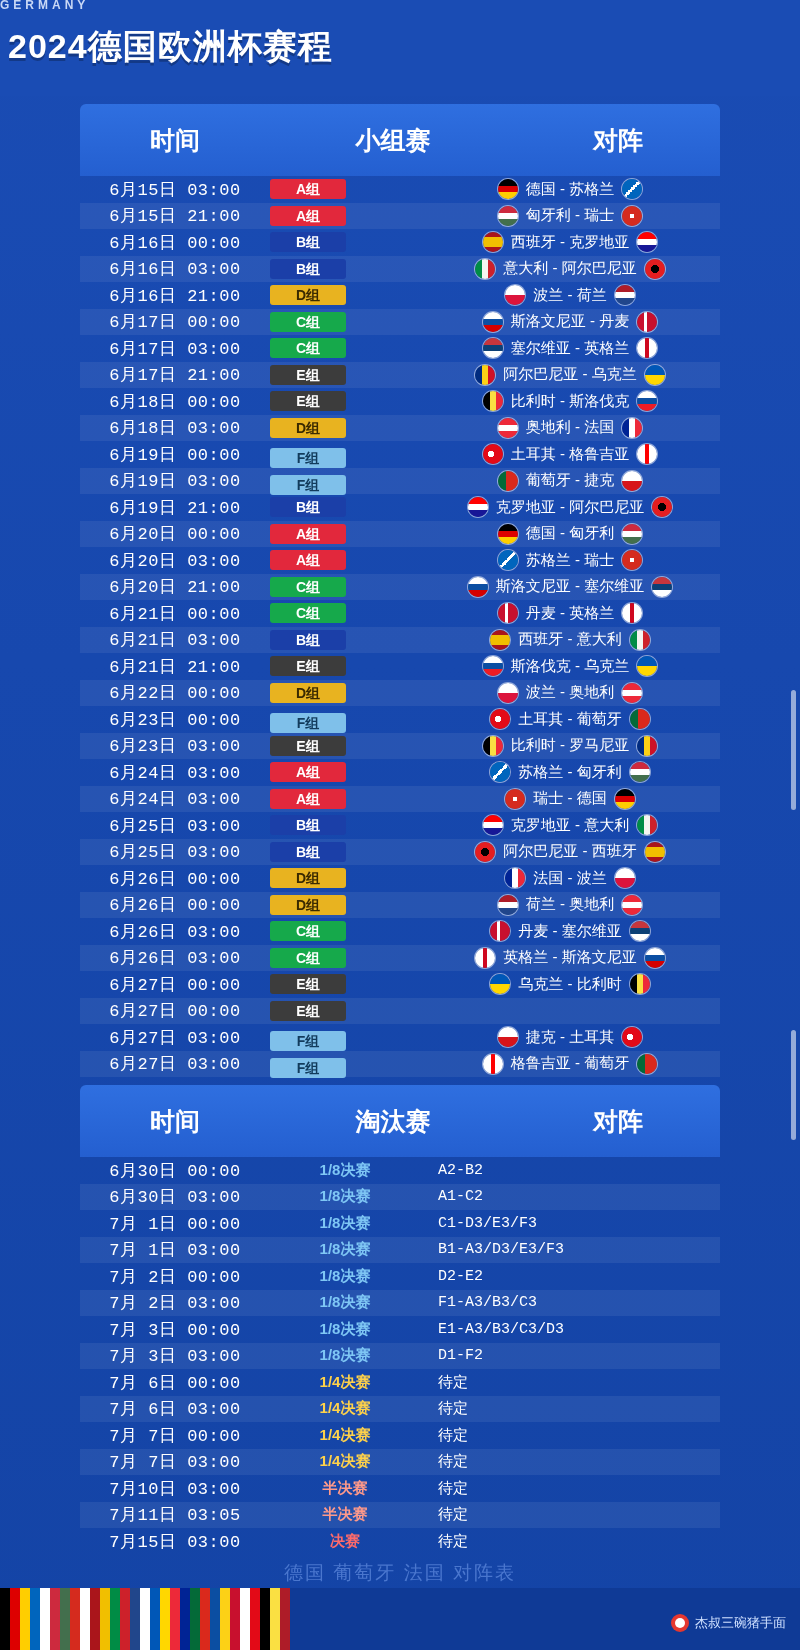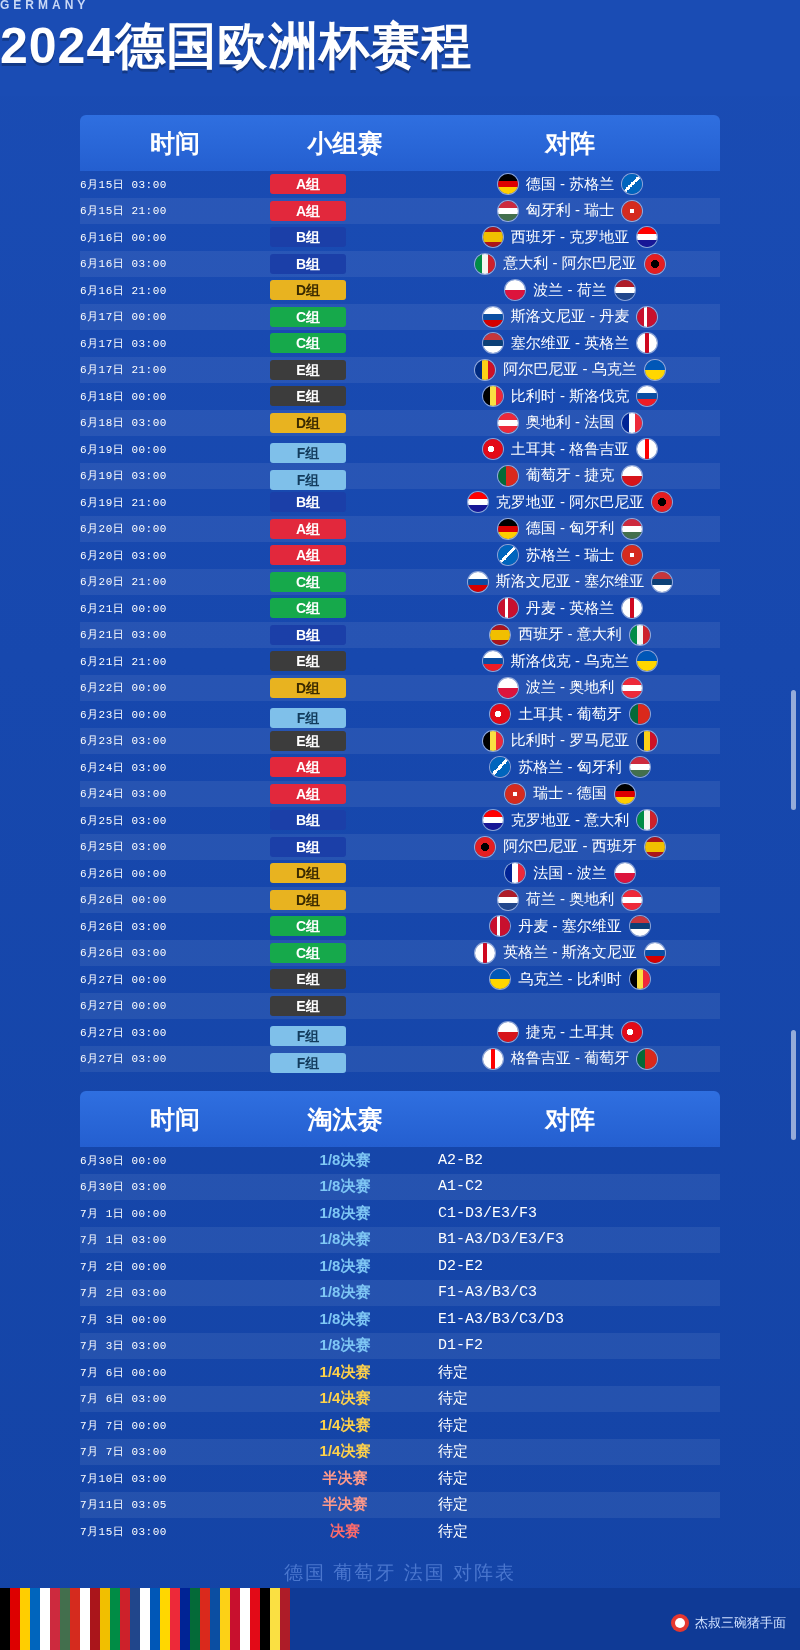--- a/index.html
+++ b/index.html
@@ -19,51 +19,53 @@
     position: relative;
     height: 96px;
     background: #1a4cb4;
   }
   .banner .kicker {
     position: absolute; top: -2px; left: 0; right: 0;
     font-size: 12px; letter-spacing: 4px; color: #c9d8f6; font-weight: bold;
   }
   .banner .title {
     position: absolute; top: 14px; left: 0; right: 0;
-    font-size: 50px; line-height: 64px; font-weight: bold; color: #ffffff;
+    font-size: 34px; line-height: 64px; font-weight: bold; color: #ffffff;
     letter-spacing: 1px;
     text-shadow: 0 3px 0 rgba(0,0,0,.25);
+    padding-left: 8px;
   }
   
   .block { width: 640px; margin: 0 auto; }
   .head-row {
     display: flex; align-items: center;
-    height: 56px;
+    height: 72px;
     background: linear-gradient(180deg,#2f6fe0 0%, #245fd0 100%);
     border-radius: 6px 6px 0 0;
-    margin-top: 19px;
+    margin-top: 8px;
+    gap: 48px;
   }
   .head-row .h {
     color: #fff; font-weight: bold; font-size: 25px; text-align: center;
   }
   .c-time { width: 190px; }
   .c-group { width: 150px; }
   .c-match { flex: 1; }
 
   .row {
     display: flex; align-items: center;
     height: 26.5px;
     font-size: 15px;
     color: #ffffff;
   }
   .row.alt { background: rgba(255,255,255,0.07); }
   .row .time {
-    width: 190px; text-align: left; letter-spacing: .5px;
+    width: 190px; text-align: center; letter-spacing: .5px;
     font-family: "Liberation Mono", "DejaVu Sans Mono", monospace;
-    font-size: 11px;
+    font-size: 17px;
   }
   .row .grp { width: 150px; display: flex; }
   .badge {
     display: inline-block; min-width: 76px; text-align: center;
     font-size: 14px; font-weight: bold; color: #fff;
     padding: 2px 6px; border-radius: 3px; line-height: 16px;
   }
   .g-A { background: #e2283c; }
   .g-B { background: #1b3fa8; }
   .g-C { background: #16a94b; }

